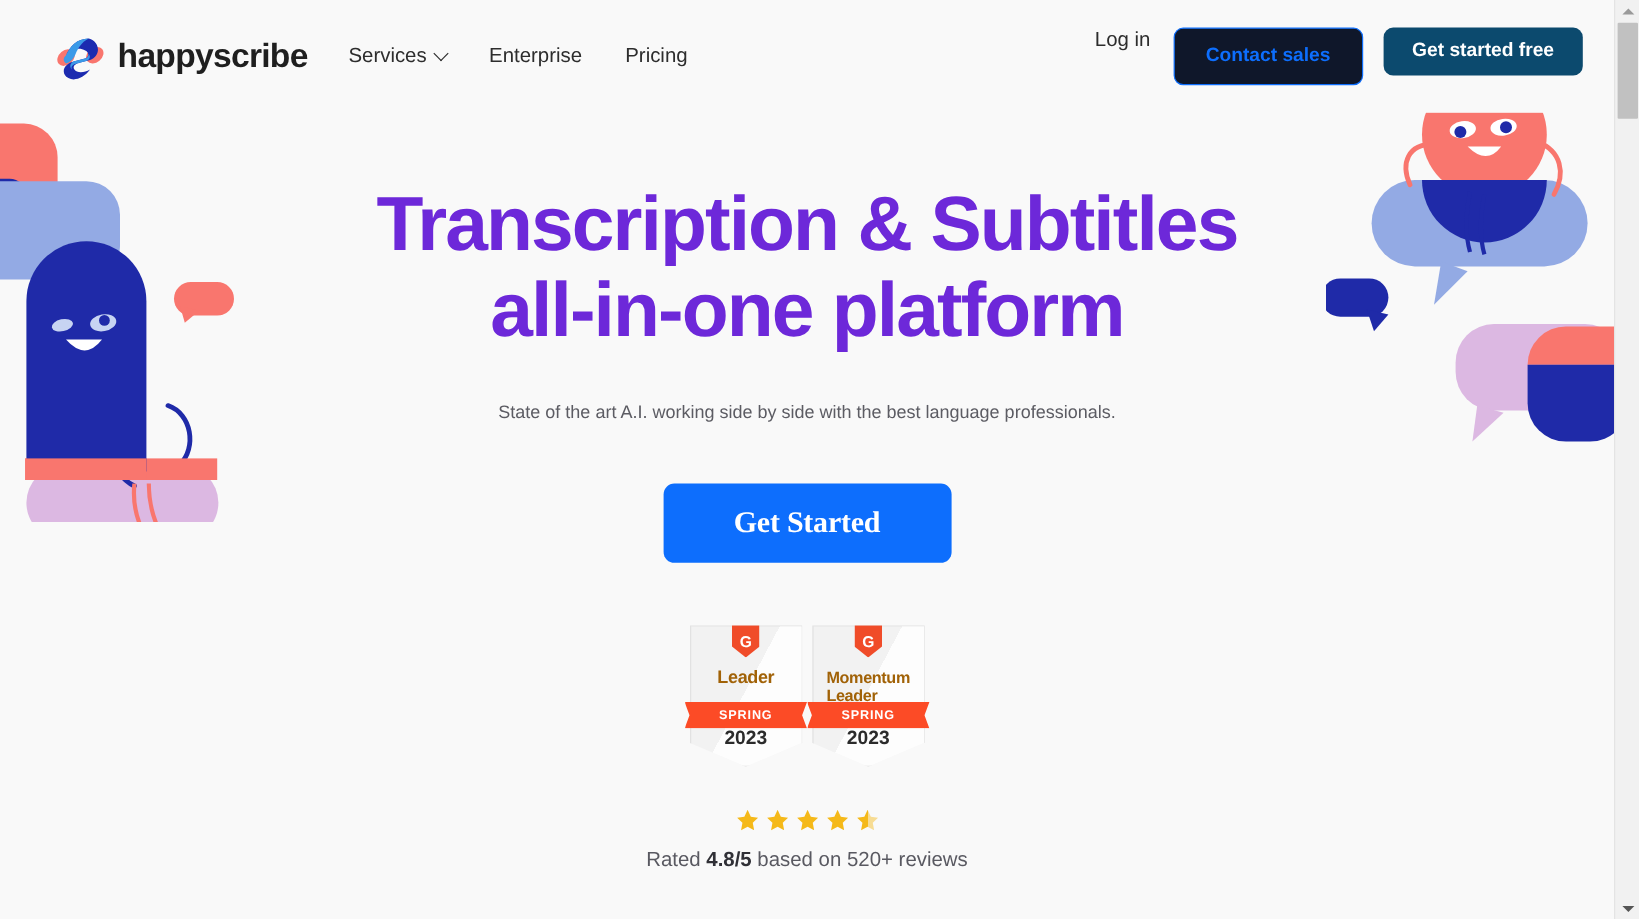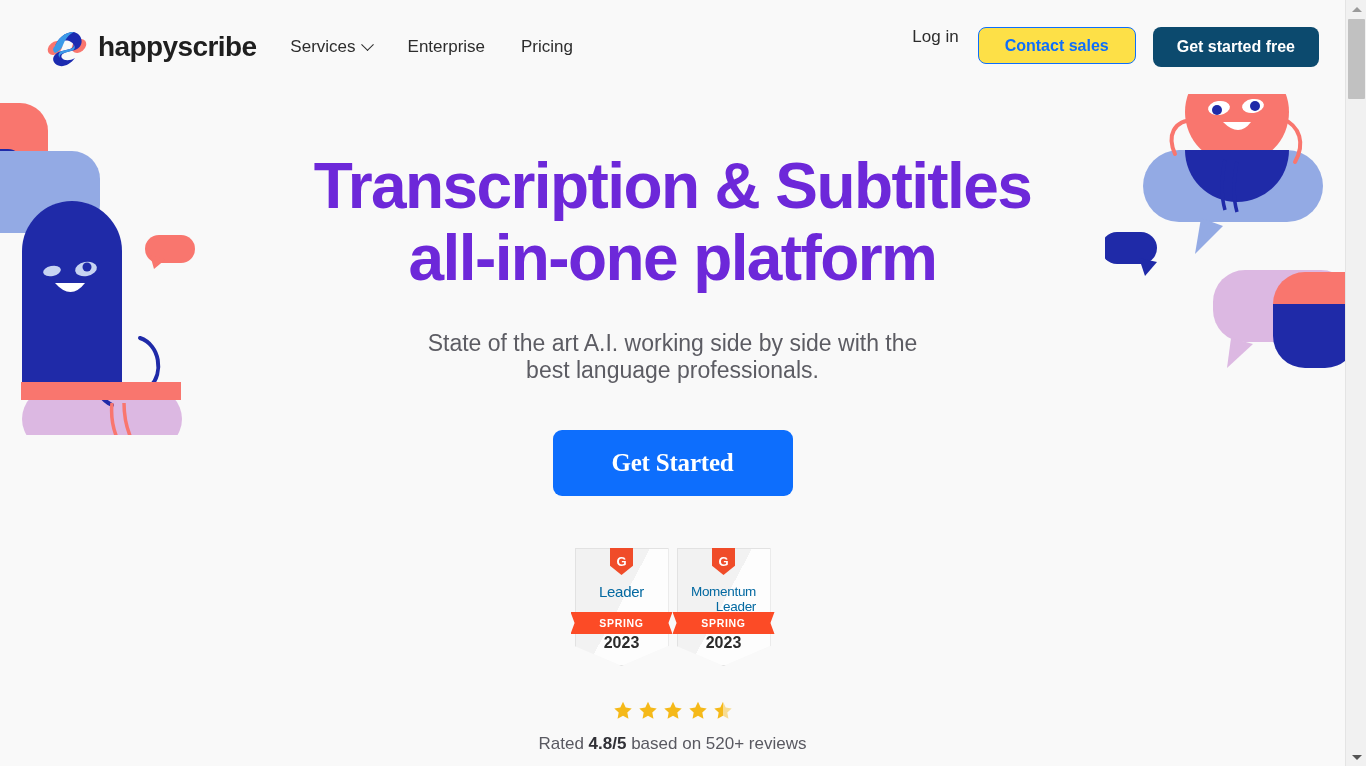--- a/index.html
+++ b/index.html
@@ -77,25 +77,25 @@
     display: flex;
     gap: 17px;
   }
   #login-link {
     font-size: 17px;
     color: #2d2d2d;
     cursor: pointer;
     padding-right: 2px;
   }
   .btn-outline {
-    height: 37px;
+    height: 48px;
     padding: 0 26px;
     border: 1.6px solid #0d6efd;
     border-radius: 8px;
-    background: #fde047;
+    background: #0f172a;
     color: #0d6efd;
     font-size: 16px;
     font-weight: 700;
     font-family: "Liberation Sans", sans-serif;
     cursor: pointer;
     white-space: nowrap;
   }
   .btn-solid {
     height: 40px;
     padding: 0 24px;
@@ -131,21 +131,21 @@
   #hero-title {
     margin-top: 56px;
     font-size: 64px;
     line-height: 72px;
     font-weight: 700;
     color: #6d28d9;
     letter-spacing: -1.6px;
   }
   #hero-subtitle {
     margin-top: 36px;
-    font-size: 23px;
+    font-size: 15px;
     line-height: 27px;
     color: #5c5c63;
     max-width: 520px;
     margin-left: auto;
     margin-right: auto;
   }
 
   #cta-get-started {
     margin-top: 46px;
     width: 240px;
@@ -203,25 +203,25 @@
     display: flex;
     align-items: center;
     justify-content: center;
     font-size: 13px;
     color: #fff;
     font-weight: 700;
   }
   .g2-title {
     margin-top: 9px;
     font-size: 15px;
-    font-weight: 400;
-    color: #0369a1;
+    font-weight: 700;
+    color: #a16207;
     line-height: 16px;
     letter-spacing: -0.3px;
-    text-align: right;
+    text-align: left;
   }
   .g2-title.small { font-size: 13.5px; line-height: 15px; }
   .g2-season-wrap {
     position: absolute;
     left: -4px; right: -4px;
     top: 64px;
     height: 18px;
     z-index: 4;
   }
   .g2-season {

